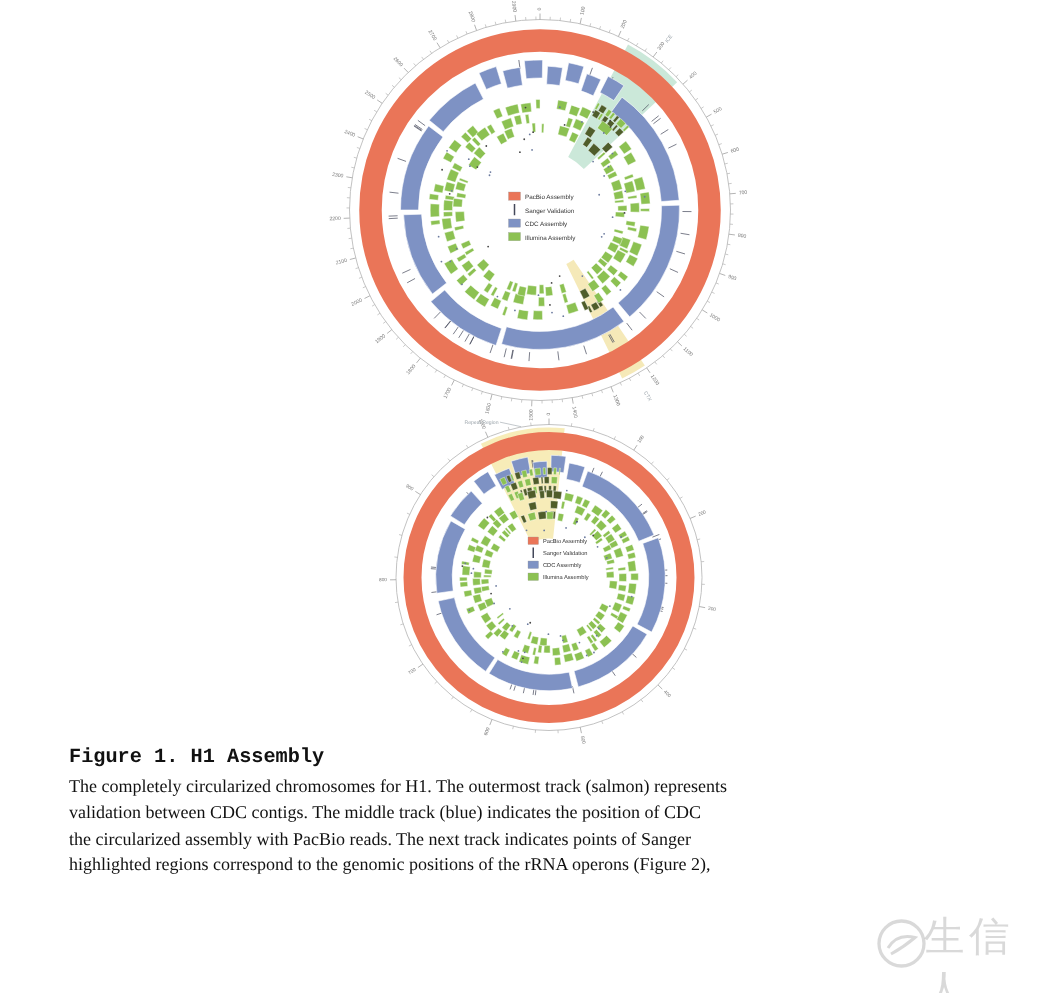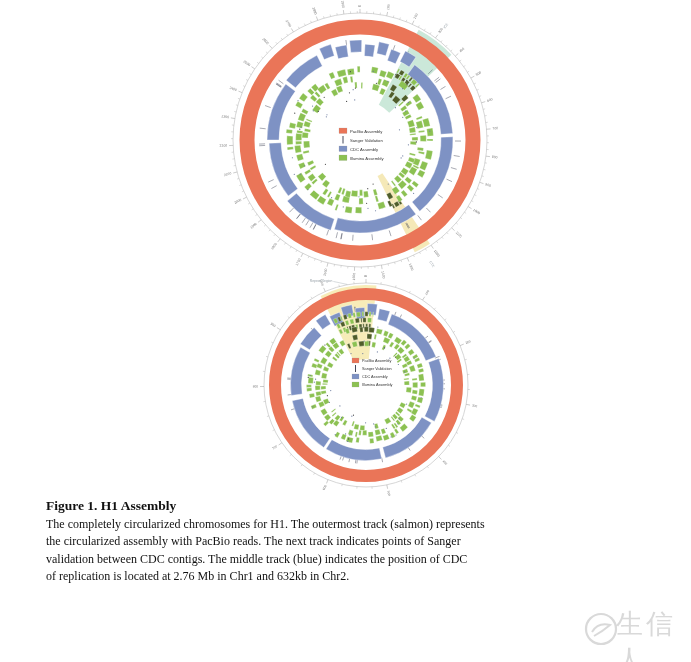--- a/index.html
+++ b/index.html
@@ -2,21 +2,21 @@
 <html><head>
 <meta charset="utf-8">
 <style>
   html,body{margin:0;padding:0;background:#ffffff;}
   #page{position:relative;width:691px;height:662px;background:#ffffff;overflow:hidden;
         font-family:"Liberation Sans",sans-serif;}
   #figure-area{position:absolute;left:0;top:0;width:691px;height:500px;}
   #figure-area svg{position:absolute;left:0;top:0;}
   #caption{position:absolute;left:46px;top:498px;width:618px;
            font-family:"Liberation Serif",serif;color:#111;}
-  #caption .cap-title{font-weight:bold;font-size:13.5px;line-height:16px;margin-bottom:2px;}
+  #caption .cap-title{font-weight:bold;font-size:13.5px;line-height:16px;margin-bottom:2px;font-family:Liberation Mono, monospace;}
   #caption .cap-body{font-size:12px;line-height:17.4px;}
   #caption .cap-body span{display:block;}
   #watermark{position:absolute;left:576px;top:598px;width:115px;height:62px;z-index:5;
              pointer-events:none;}
   #watermark .wm-text{position:absolute;left:40px;top:8px;font-size:27px;letter-spacing:3px;
              color:rgba(185,185,185,0.55);font-family:"DejaVu Sans",sans-serif;}
   .wm-svg{position:absolute;left:0;top:0;}
 </style>
 </head>
 <body>
@@ -785,23 +785,23 @@
             <text x="362" y="386.2" font-size="3.8" fill="#333333">Illumina Assembly</text>
           </g>
         </g>
       </svg>
   </div>
 
   <div id="caption">
     <div class="cap-title">Figure 1. H1 Assembly</div>
     <div class="cap-body">
         <span>The completely circularized chromosomes for H1. The outermost track (salmon) represents</span>
+        <span>validation between CDC contigs. The middle track (blue) indicates the position of CDC</span>
         <span>the circularized assembly with PacBio reads. The next track indicates points of Sanger</span>
-        <span>validation between CDC contigs. The middle track (blue) indicates the position of CDC</span>
-        <span>of replication is located at 2.76 Mb in Chr1 and 632kb in Chr2.</span>
+        <span>highlighted regions correspond to the genomic positions of the rRNA operons (Figure 2),</span>
       </div>
   </div>
 
   <div id="watermark">
     <svg class="wm-svg" width="115" height="62">
       <circle cx="25" cy="31" r="15" fill="none" stroke="rgba(185,185,185,0.55)" stroke-width="2.2"></circle>
       <path d="M16,34 Q22,24 34,27 Q27,33 18,38" fill="none" stroke="rgba(185,185,185,0.55)" stroke-width="2"></path>
     </svg>
     <span class="wm-text">生信人</span>
   </div>

